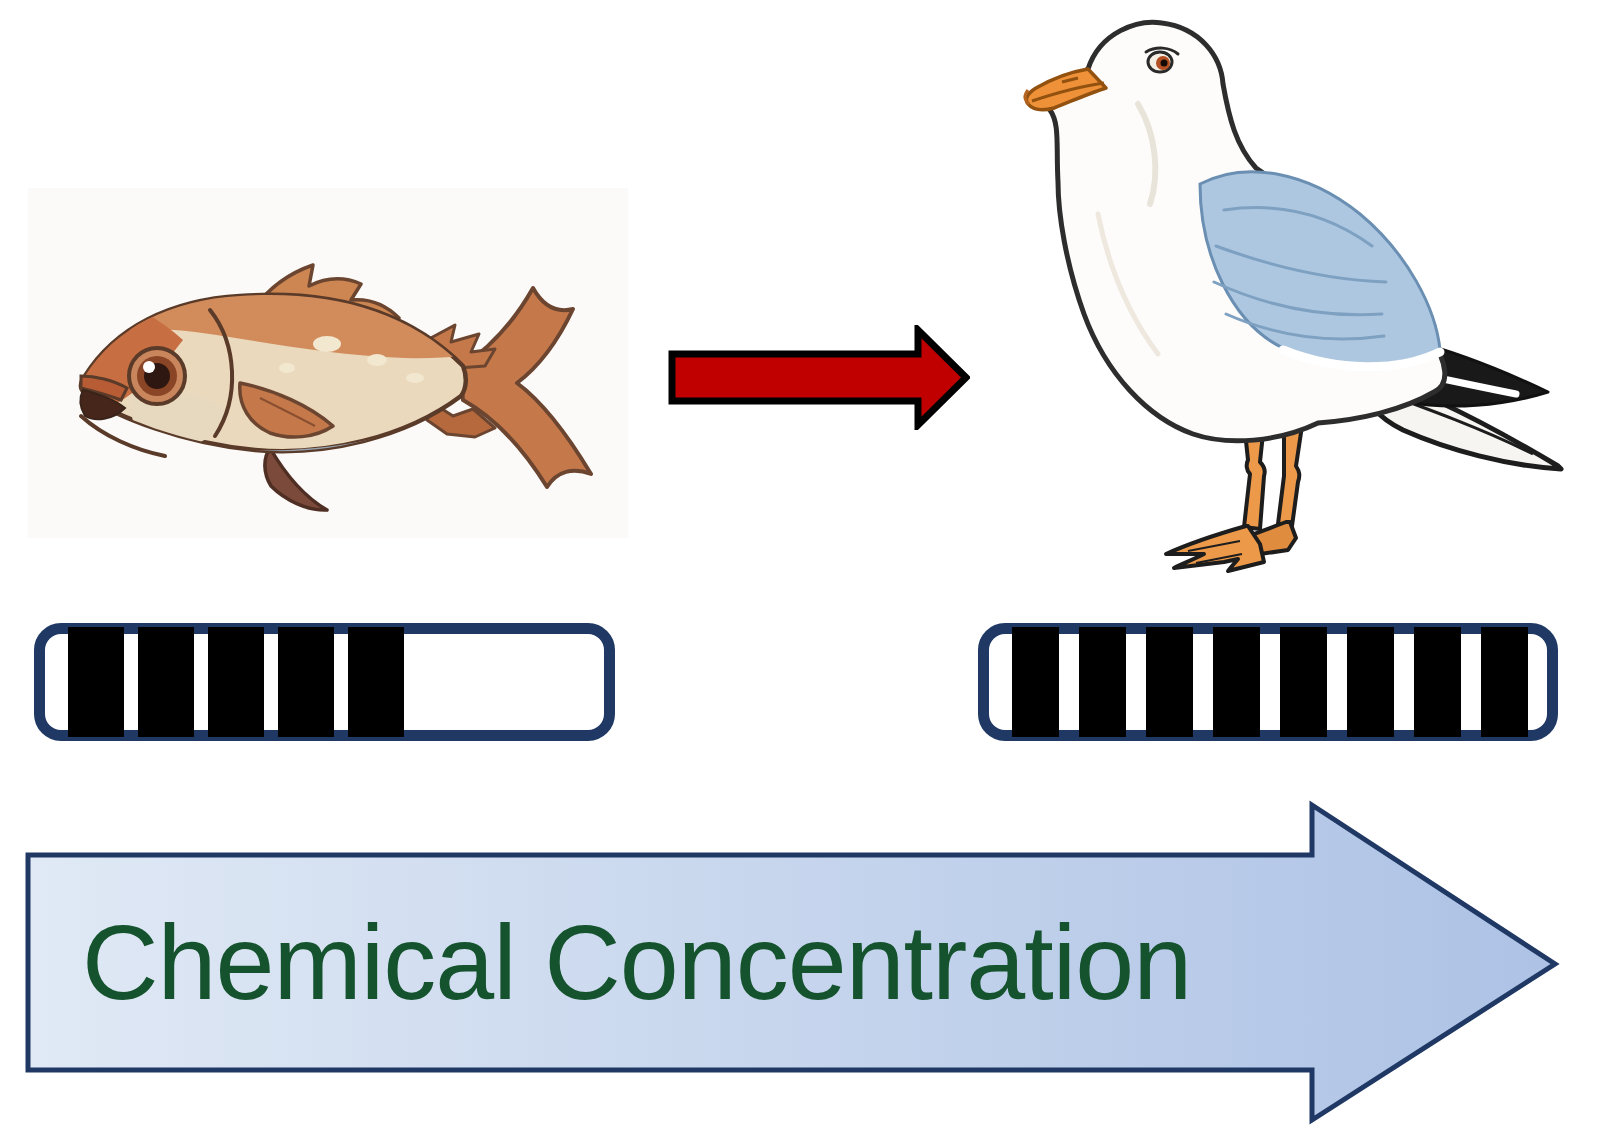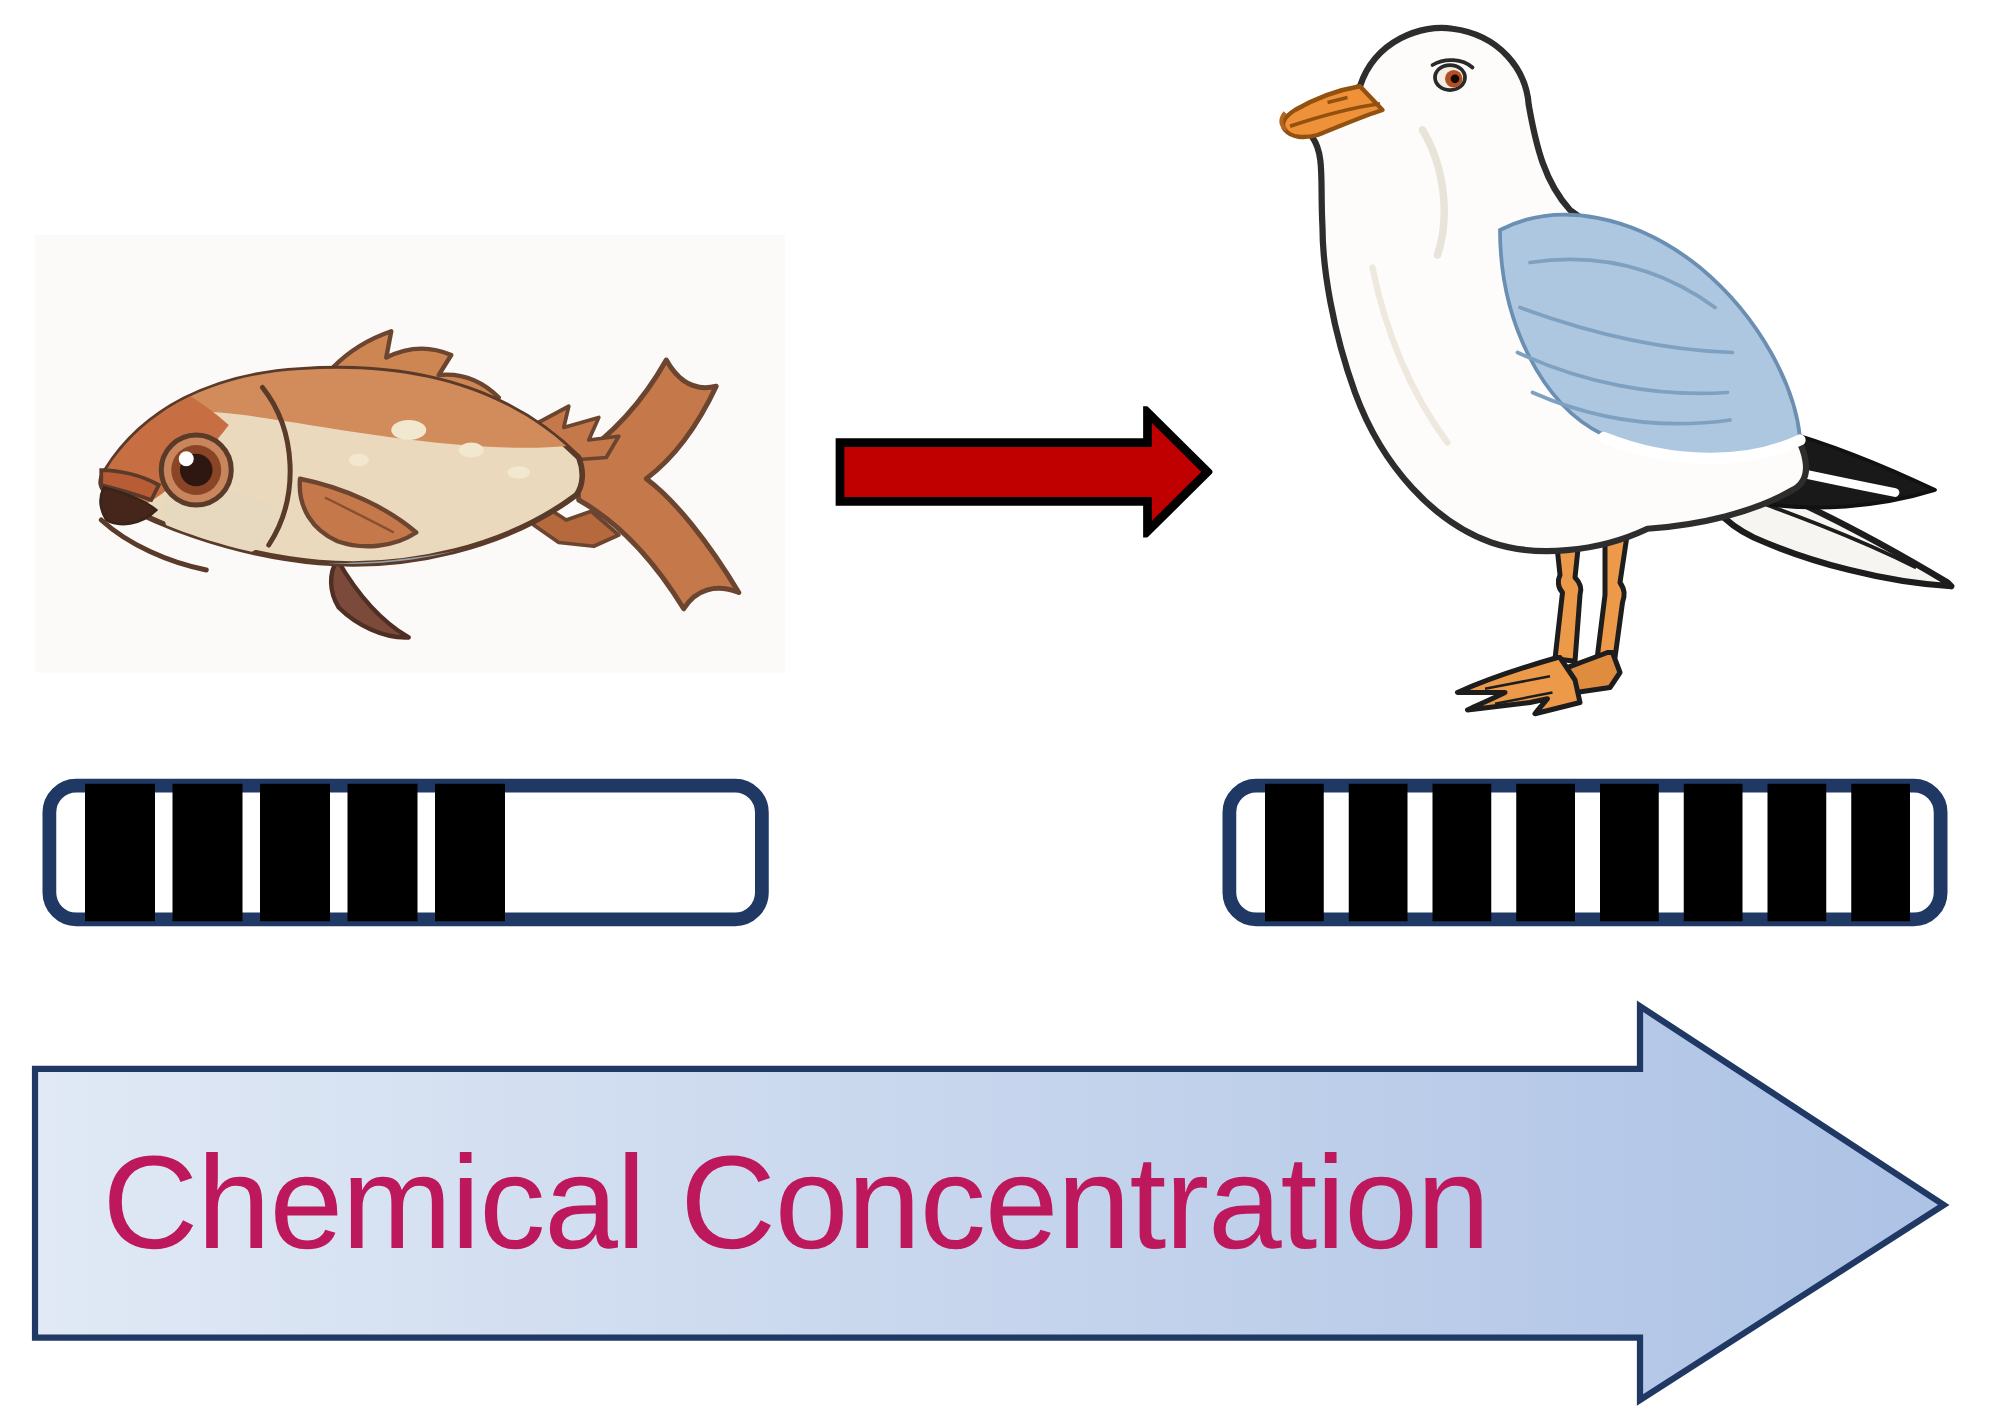--- a/index.html
+++ b/index.html
@@ -22,21 +22,21 @@
     display:flex;align-items:center;padding-left:23px;overflow:visible;
   }
   .barcode-fish{left:34px;top:623px;width:581px;}
   .barcode-gull{left:978px;top:623px;width:580px;}
   .bar{flex:none;height:110px;background:#000000;}
   
   .axis-arrow{left:25px;top:798px;}
   .axis-label{
     left:28px;top:855px;width:1280px;height:215px;
     display:flex;align-items:center;padding-left:54px;
-    font-size:106px;letter-spacing:-1px;color:#be185d;white-space:nowrap;
+    font-size:106px;letter-spacing:-1px;color:#14532d;white-space:nowrap;
   }
 </style>
 </head>
 <body>
 
 <div class="canvas">
 
   <div class="abs fish-panel"></div>
 
   <svg class="abs fish-svg" width="540" height="275" viewBox="0 0 540 275">

